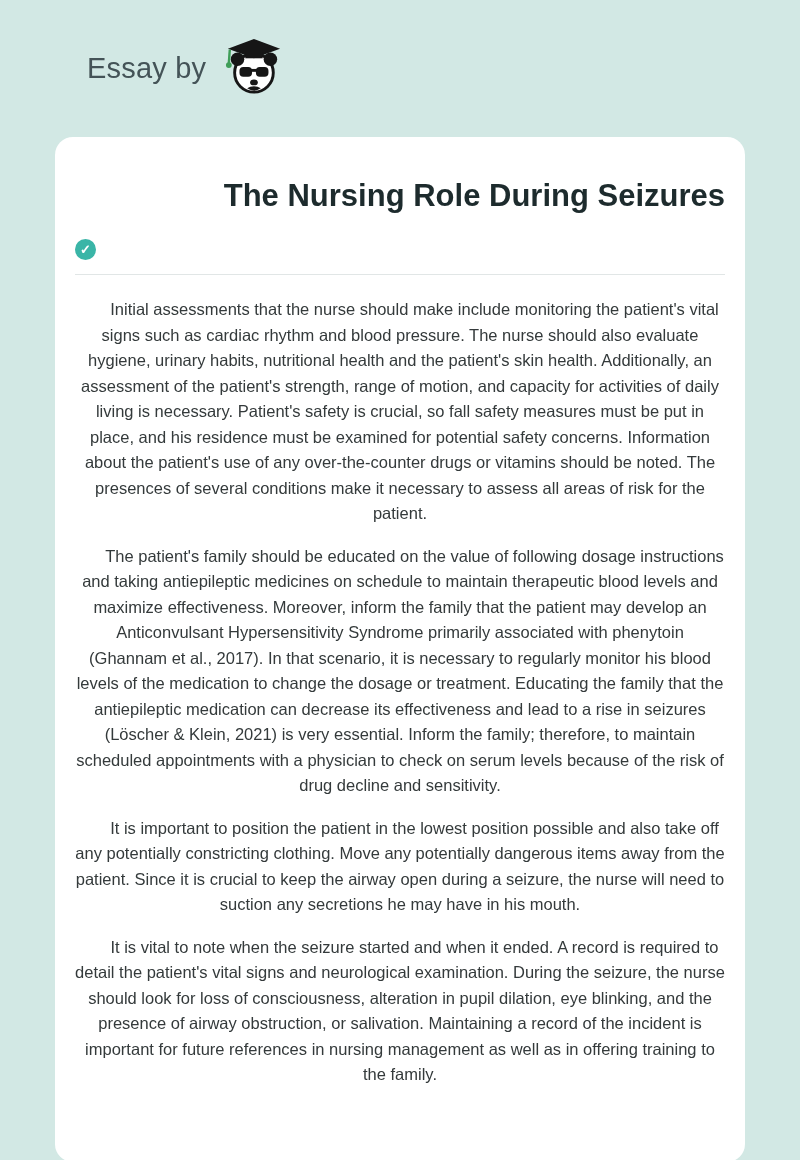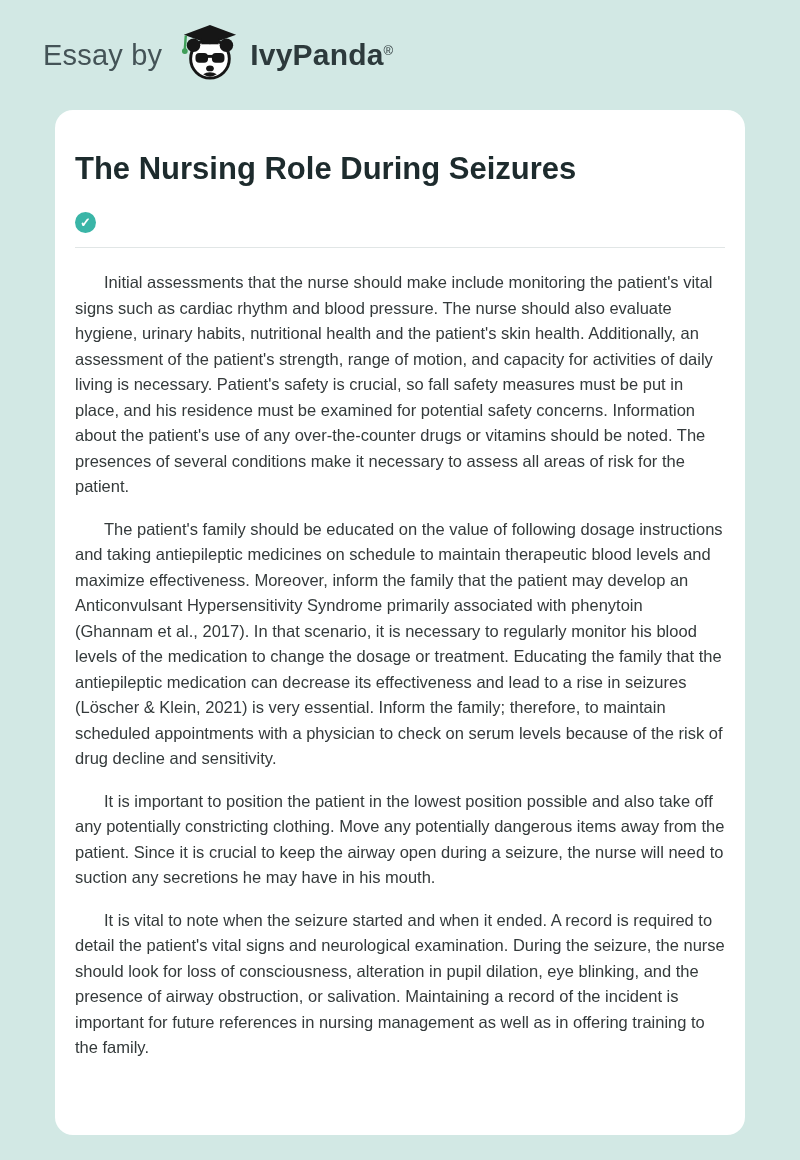--- a/index.html
+++ b/index.html
@@ -12,24 +12,24 @@
     font-family: "Liberation Sans", sans-serif;
   }
   .page {
     width: 800px;
     height: 1160px;
     background: #d2e8e4;
     overflow: hidden;
   }
   
   .header {
-    height: 110px;
+    height: 137px;
     display: flex;
     align-items: center;
-    padding-left: 43px;
+    padding-left: 87px;
   }
   .header-essay-by {
     font-size: 29px;
     color: #43525
 5;
     color: #445357;
     font-weight: 400;
     letter-spacing: 0.2px;
   }
   .logo-wrap {
@@ -55,20 +55,21 @@
     border-radius: 18px;
     padding: 30px 20px 60px 20px;
     min-height: 990px;
   }
   .title {
     font-size: 31px;
     line-height: 38px;
     font-weight: 700;
     color: #1d2b2d;
     margin: 10px 0 24px 0;
+    text-align: right;
   }
   .badge-row {
     display: flex;
     align-items: center;
     gap: 10px;
     margin-bottom: 14px;
   }
   .badge-check {
     width: 21px;
     height: 21px;
@@ -91,20 +92,21 @@
     border: none;
     border-top: 1px solid #e1e6e6;
     margin: 0 0 22px 0;
   }
   .essay p {
     font-size: 16.5px;
     line-height: 25.5px;
     color: #343a3b;
     margin: 0 0 17px 0;
     text-indent: 29px;
+    text-align: center;
   }
   .essay p:last-child { margin-bottom: 14px; }
 </style>
 </head>
 <body>
 
 <div class="page">
 
   <div class="header">
     <span class="header-essay-by">Essay by</span>
@@ -125,23 +127,20 @@
           <path d="M26 52 Q33 57 40 52 Q37 50 33 50 Q29 50 26 52 Z" fill="#161616"></path>
 
           <polygon points="33,1 60,11 33,21 6,11" fill="#161616"></polygon>
           <rect x="24" y="15" width="18" height="6" fill="#161616"></rect>
 
           <path d="M8 12 L7 26" stroke="#3f9e58" stroke-width="2.5" fill="none"></path>
           <circle cx="7" cy="28" r="3" fill="#3f9e58"></circle>
         </svg>
       </span>
     </span>
-    <span class="brand">
-      <span>IvyPanda</span><sup>®</sup>
-    </span>
   </div>
 
   <div class="card">
     <h1 class="title">The Nursing Role During Seizures</h1>
 
     <div class="badge-row">
       <span class="badge-check">✓</span>
     </div>
 
     <hr class="divider">

